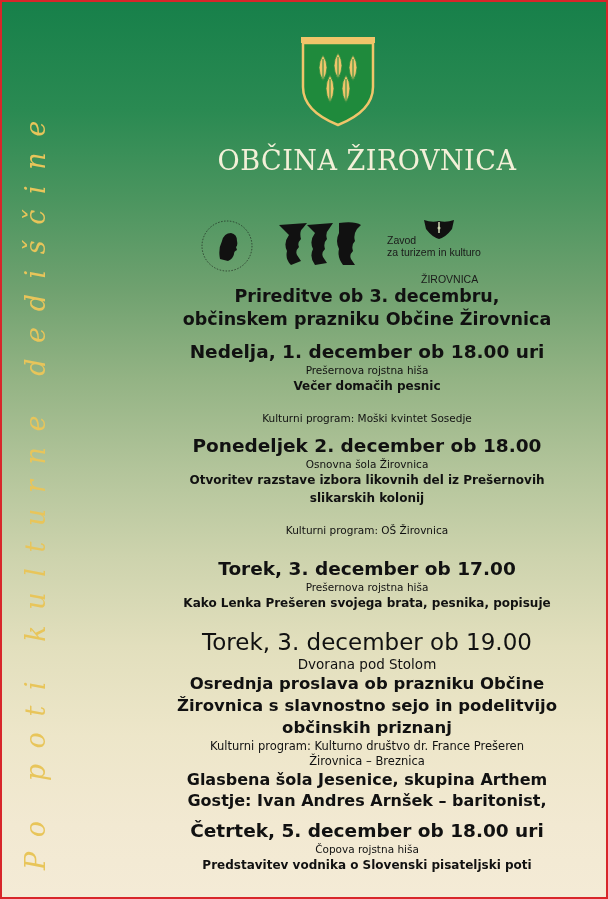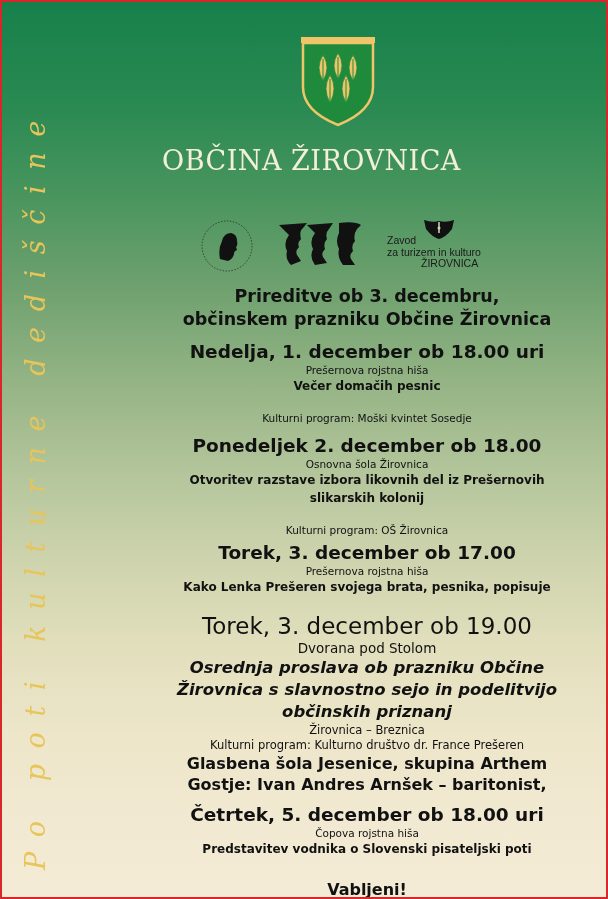--- a/index.html
+++ b/index.html
@@ -24,49 +24,50 @@
       font-size: 27px; color: #e8c55a;
       letter-spacing: 15.6px; white-space: nowrap;
       line-height: 40px;
     }
     .crest {
       position: absolute; left: 299px; top: 33px;
       width: 74px; height: 92px;
     }
     .municipality {
       position: absolute; left: 160px; top: 143px; width: 410px;
+      text-align: center;
       font-family: "DejaVu Serif", serif;
       font-size: 27px; color: #f3f0d8;
       letter-spacing: 0.5px;
     }
     .logos {
       position: absolute; left: 195px; top: 211px; width: 290px; height: 60px;
     }
     .logo-kd { position: absolute; left: 3px; top: 6px; width: 54px; height: 54px; }
     .logo-faces { position: absolute; left: 80px; top: 6px; width: 100px; height: 48px; }
     .logo-zavod-icon { position: absolute; left: 225px; top: 4px; width: 34px; height: 24px; }
     .logo-zavod-text {
       position: absolute; left: 190px; top: 22px; width: 100px;
       font-family: "Liberation Sans", sans-serif; font-size: 10.5px;
       line-height: 11.5px; color: #1a1a1a;
     }
-    .logo-zavod-text .l3 { padding-left: 34px; }
+    .logo-zavod-text .l3 { padding-left: 34px; margin-top: 16px; }
     .content {
       position: absolute; left: 140px; top: 283px; width: 450px;
       text-align: center; color: #111;
       font-family: "DejaVu Sans", sans-serif;
     }
     .heading { font-weight: bold; font-size: 17.5px; line-height: 23px; }
     .date { font-weight: bold; font-size: 18.5px; line-height: 24px; margin-top: 9px; }
     .venue { font-size: 10.5px; line-height: 13px; }
     .event { font-weight: bold; font-size: 12px; line-height: 18px; }
     .program { font-size: 10.5px; line-height: 14px; margin-top: 16px; }
     .date-big { font-weight: normal; font-size: 23px; line-height: 28px; margin-top: 16px; }
     .venue-big { font-size: 13.5px; line-height: 17px; }
-    .event-big { font-weight: bold; font-size: 16.5px; line-height: 22px; font-style: italic; }
+    .event-big { font-weight: bold; font-size: 16.5px; line-height: 22px; }
     .program-big { font-size: 11.5px; line-height: 15px; }
     .guests { font-weight: bold; font-size: 16px; line-height: 21px; }
     .closing { font-weight: bold; font-size: 16px; line-height: 20px; margin-top: 22px; }
   </style>
 </head>
 <body>
 
 <div class="poster">
 
   <div class="vt-wrap">Po poti kulturne dediščine</div>
@@ -131,33 +132,33 @@
 
     <div>
       <div class="date">Ponedeljek 2. december ob 18.00</div>
       <div class="venue">Osnovna šola Žirovnica</div>
       <div class="event">Otvoritev razstave izbora likovnih del iz Prešernovih</div>
       <div class="event">slikarskih kolonij</div>
       <div class="program">Kulturni program: OŠ Žirovnica</div>
     </div>
 
     <div>
-      <div class="date" style="margin-top:4px">Torek, 3. december ob 17.00</div>
+      <div class="date" style="margin-top:20px">Torek, 3. december ob 17.00</div>
       <div class="venue">Prešernova rojstna hiša</div>
       <div class="event">Kako Lenka Prešeren svojega brata, pesnika, popisuje</div>
     </div>
 
     <div>
       <div class="date-big">Torek, 3. december ob 19.00</div>
       <div class="venue-big">Dvorana pod Stolom</div>
       <div class="event-big">Osrednja proslava ob prazniku Občine</div>
       <div class="event-big">Žirovnica s slavnostno sejo in podelitvijo</div>
       <div class="event-big">občinskih priznanj</div>
+      <div class="program-big">Kulturni program: Kulturno društvo dr. France Prešeren</div>
       <div class="program-big">Žirovnica – Breznica</div>
-      <div class="program-big">Kulturni program: Kulturno društvo dr. France Prešeren</div>
       <div class="guests">Glasbena šola Jesenice, skupina Arthem</div>
       <div class="guests">Gostje: Ivan Andres Arnšek – baritonist,</div>
     </div>
 
     <div>
       <div class="date" style="margin-top:8px">Četrtek, 5. december ob 18.00 uri</div>
       <div class="venue">Čopova rojstna hiša</div>
       <div class="event">Predstavitev vodnika o Slovenski pisateljski poti</div>
     </div>
 

